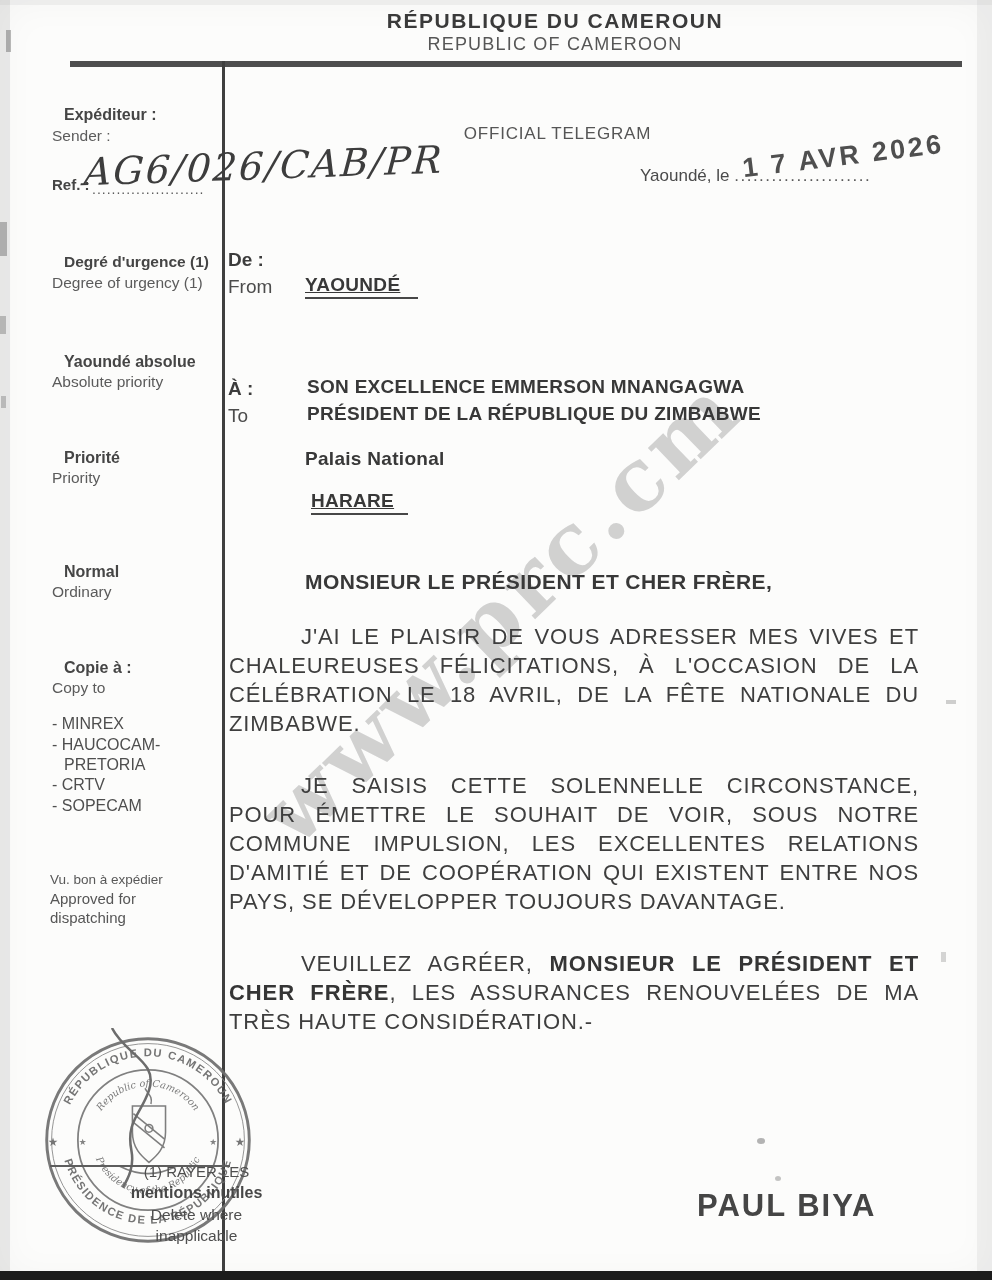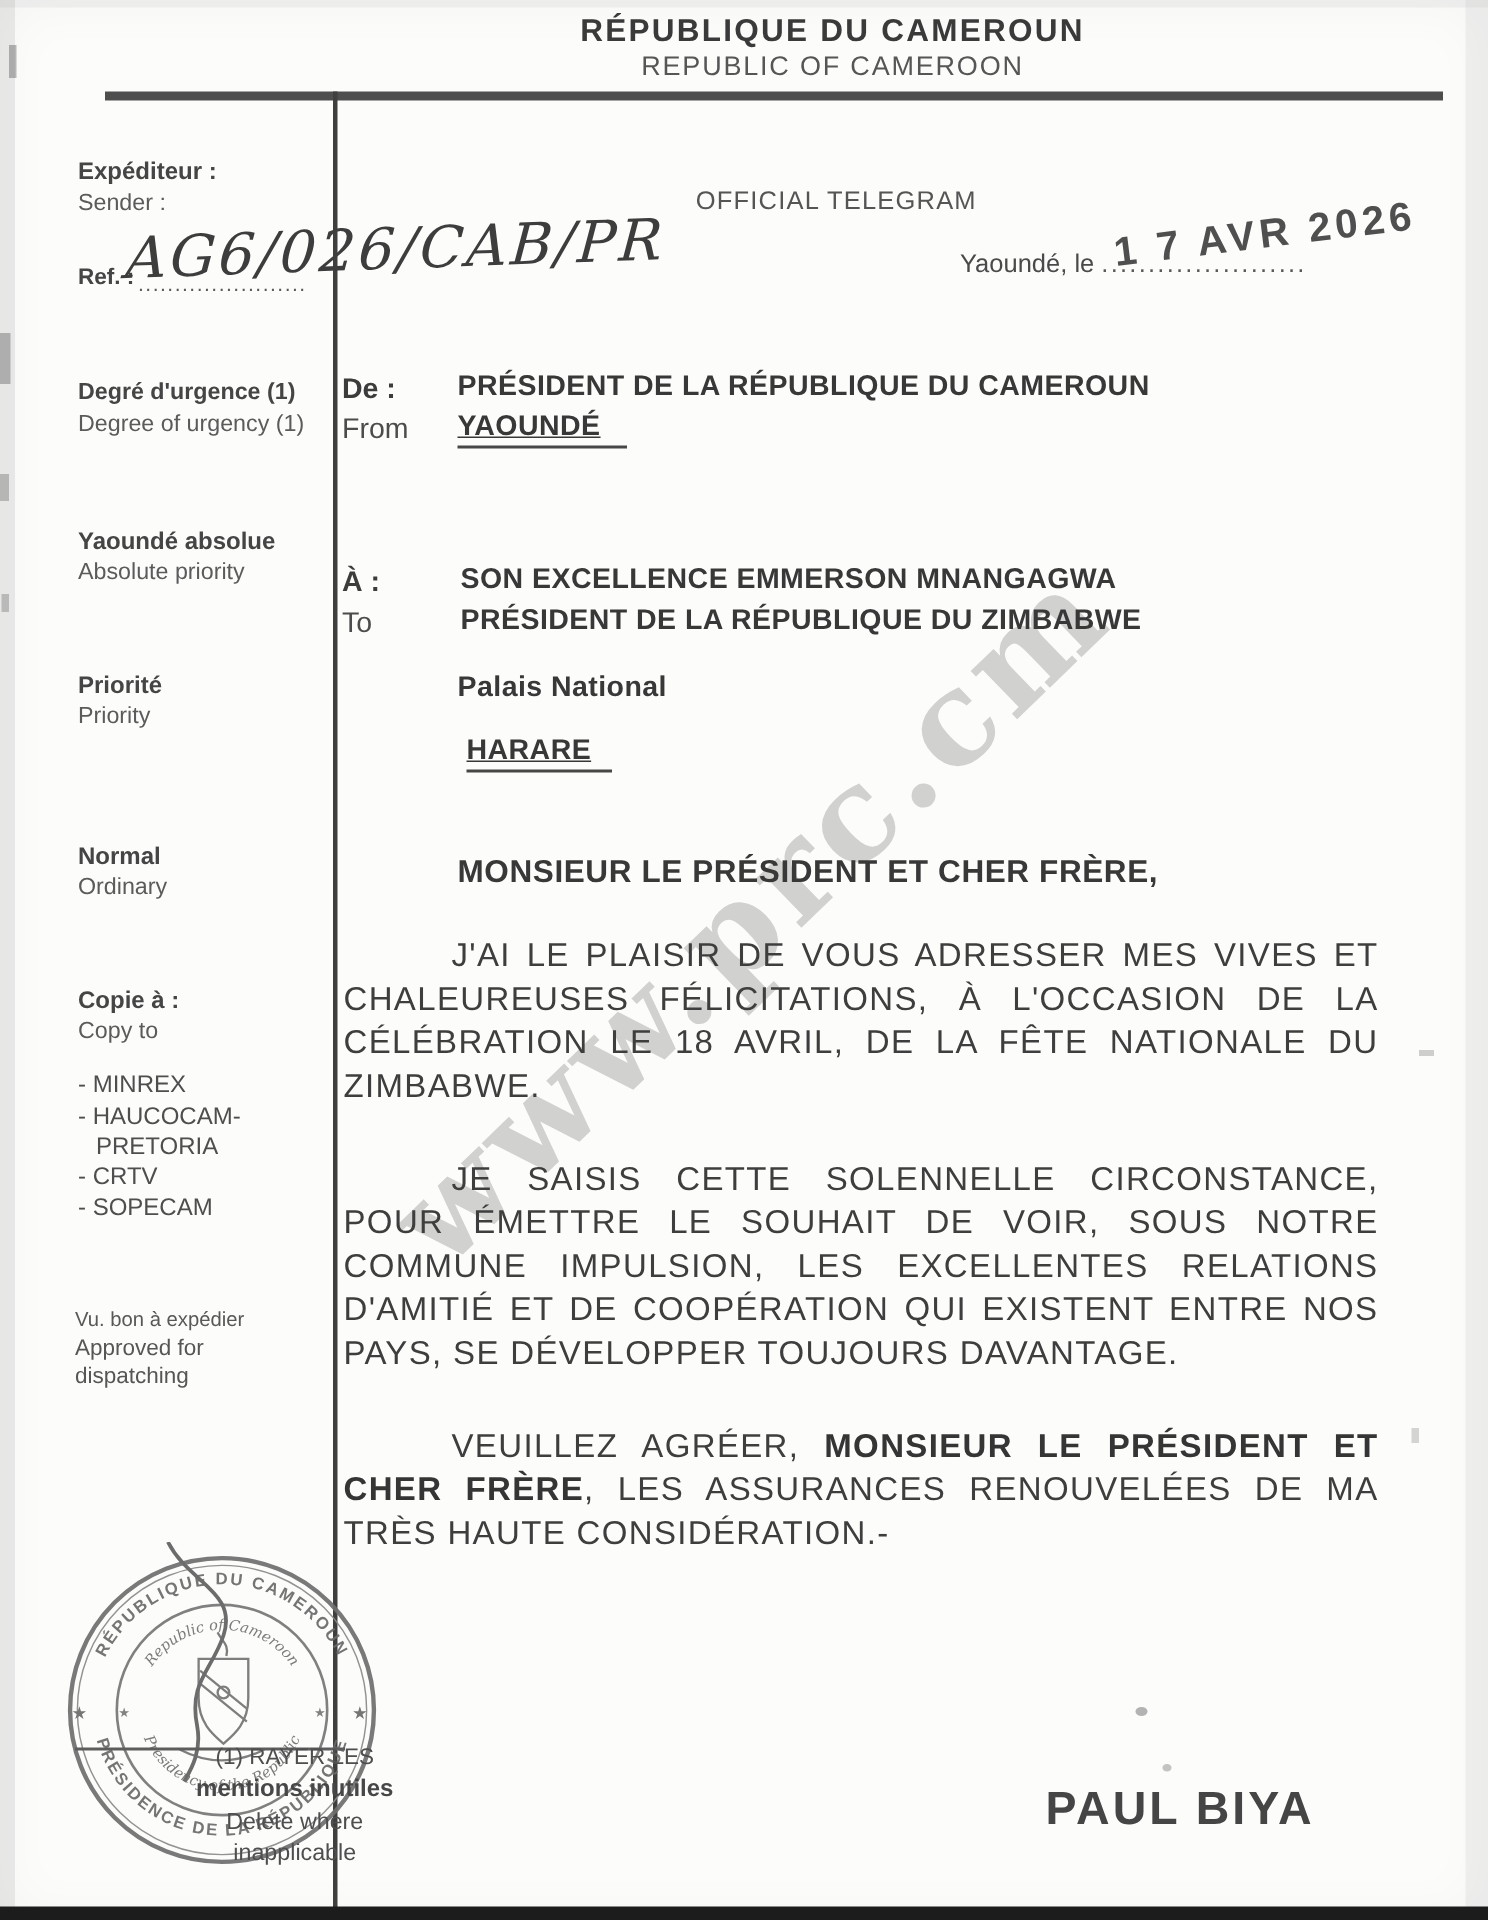--- a/index.html
+++ b/index.html
@@ -35,21 +35,21 @@
   .tg-fr{position:absolute;left:270px;top:101px;width:575px;text-align:center;
          font-size:18px;font-weight:bold;letter-spacing:.8px;color:#3c3c3c;}
   .tg-en{position:absolute;left:270px;top:124px;width:575px;text-align:center;
          font-size:17px;letter-spacing:.8px;color:#555;}
   .place-line{position:absolute;left:640px;top:166px;font-size:17px;color:#4a4a4a;z-index:3;}
   .place-dots{letter-spacing:1.5px;color:#5a5a5a;}
   .date-stamp{position:absolute;left:742px;top:141px;font-size:27px;font-weight:bold;
               letter-spacing:3px;color:#4f4f4f;transform:rotate(-7deg);z-index:4;}
 
   
-  .lbl{position:absolute;left:52px;font-size:16px;font-weight:bold;color:#454545;text-align:center;}
+  .lbl{position:absolute;left:64px;font-size:16px;font-weight:bold;color:#454545;text-align:center;}
   .lbl-en{position:absolute;left:52px;font-size:15.5px;color:#5b5b5b;}
   .ref-row{position:absolute;left:52px;top:176px;font-size:15px;font-weight:bold;color:#454545;z-index:3;}
   .ref-dots{position:absolute;left:92px;top:181px;font-size:14px;letter-spacing:1px;color:#5a5a5a;font-weight:normal;}
   .ref-hand{position:absolute;left:84px;top:144px;z-index:5;
             font-family:"DejaVu Serif", serif;font-style:italic;font-size:38px;color:#3d3d3d;
             transform:rotate(-2deg) skewX(-6deg);letter-spacing:2px;white-space:nowrap;}
   .copy-item{position:absolute;left:52px;font-size:16px;color:#4e4e4e;}
   .copy-item.indent{left:64px;}
   .small-fr{position:absolute;left:50px;font-size:13.5px;color:#585858;}
   .small-en{position:absolute;left:50px;font-size:15px;color:#565656;}
@@ -144,21 +144,20 @@
   <div class="copy-item" style="top:736px;">- HAUCOCAM-</div>
   <div class="copy-item indent" style="top:756px;">PRETORIA</div>
   <div class="copy-item" style="top:776px;">- CRTV</div>
   <div class="copy-item" style="top:797px;">- SOPECAM</div>
 
   <div class="small-fr" style="top:872px;">Vu. bon à expédier</div>
   <div class="small-en" style="top:890px;">Approved for</div>
   <div class="small-en" style="top:909px;">dispatching</div>
 
   <div class="fromto-label" style="top:249px;">De :</div>
-  <div class="fromto-value" style="top:247px;">PRÉSIDENT DE LA RÉPUBLIQUE DU CAMEROUN</div>
   <div class="fromto-label en" style="top:276px;">From</div>
   <div class="fromto-value" style="top:274px;"><span class="u-line">YAOUNDÉ</span></div>
 
   <div class="fromto-label" style="top:378px;">À :</div>
   <div class="fromto-value" style="top:376px;left:307px;">SON EXCELLENCE EMMERSON MNANGAGWA</div>
   <div class="fromto-label en" style="top:405px;">To</div>
   <div class="fromto-value" style="top:403px;left:307px;">PRÉSIDENT DE LA RÉPUBLIQUE DU ZIMBABWE</div>
 
   <div class="fromto-value" style="top:448px;">Palais National</div>
   <div class="fromto-value" style="top:490px;left:311px;"><span class="u-line" style="padding-right:14px;">HARARE</span></div>

